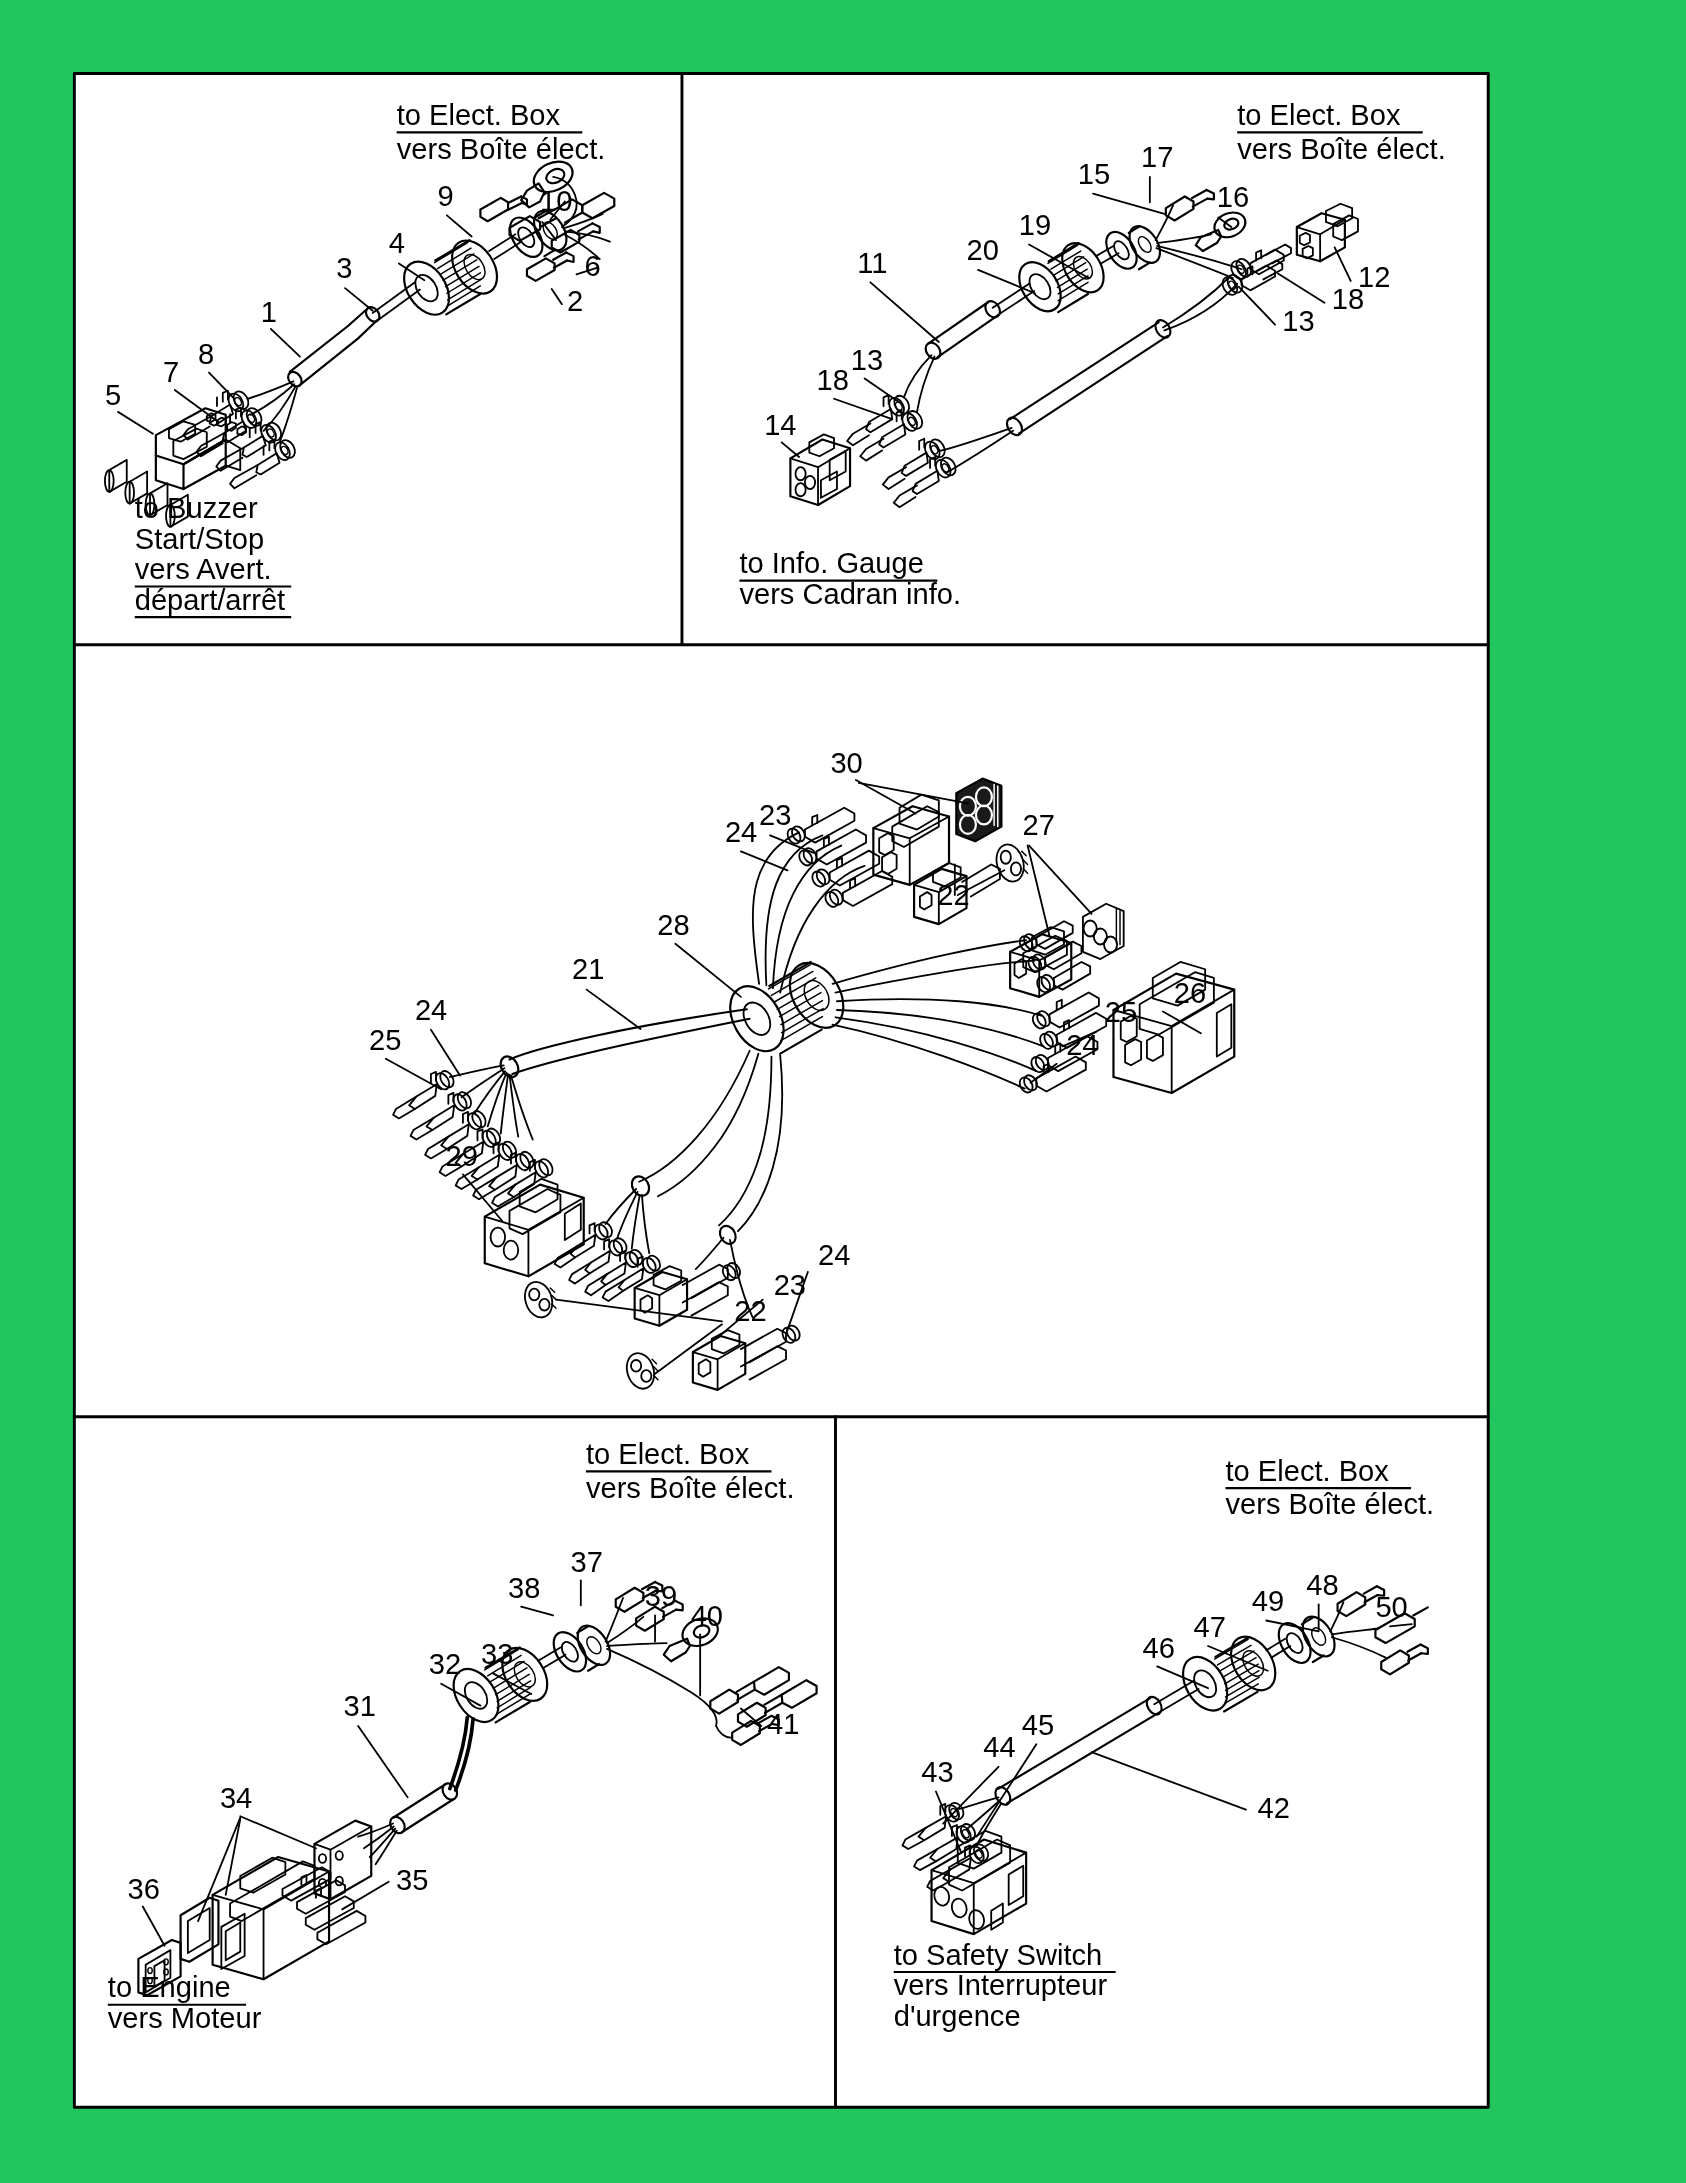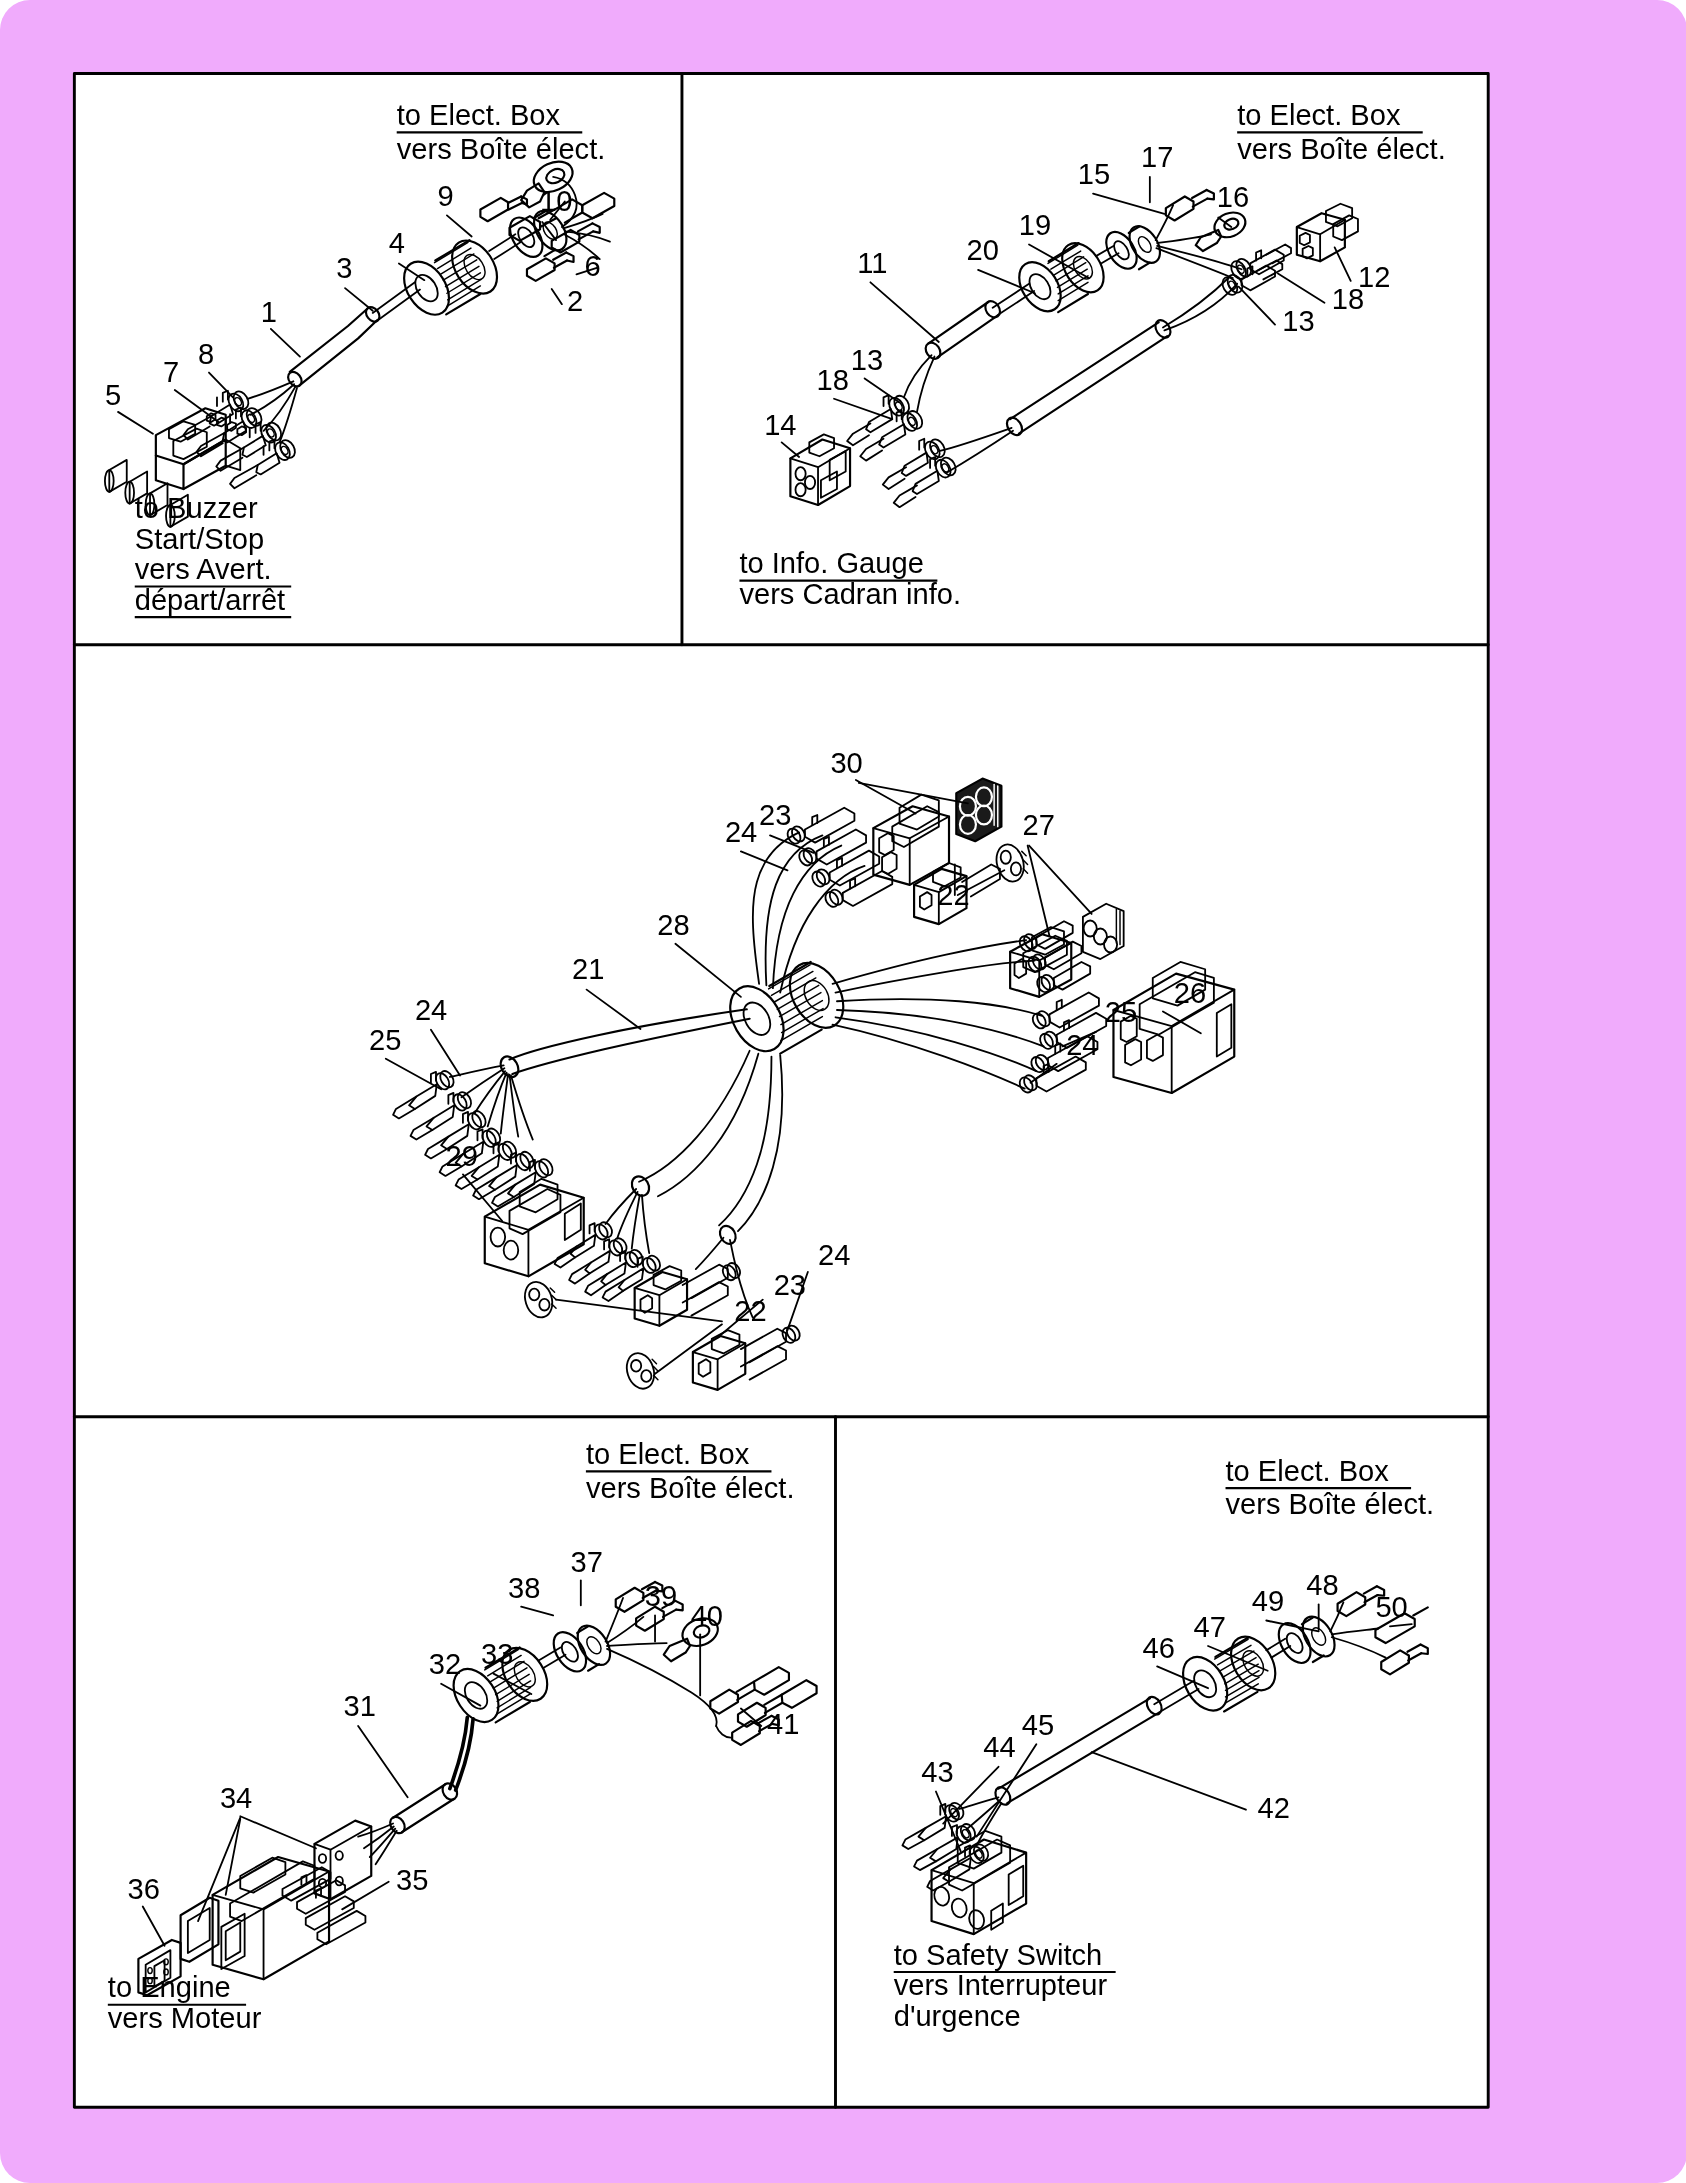--- a/index.html
+++ b/index.html
@@ -2,23 +2,22 @@
 <html style="font-size:11.6px"><head>
 <meta charset="utf-8">
 <title>Wiring Harness Parts Diagram</title>
 <style>
   html,body{margin:0;padding:0;background:#ffffff;}
   body{font-family:"Liberation Sans", sans-serif;}
   #page{
     position:relative;
     width:1687px;
     height:2183px;
-    background:#f0abfc;
+    background:#22c55e;
     overflow:hidden;
-    border-radius:30px;
   }
   #sheet{position:absolute;left:0;top:0;width:1687px;height:2183px;}
   svg text{ -webkit-font-smoothing:antialiased; }
 </style>
 </head>
 <body>
 
 <div id="page">
 
 <svg id="sheet" viewBox="0 0 2318 3000" xmlns="http://www.w3.org/2000/svg">

